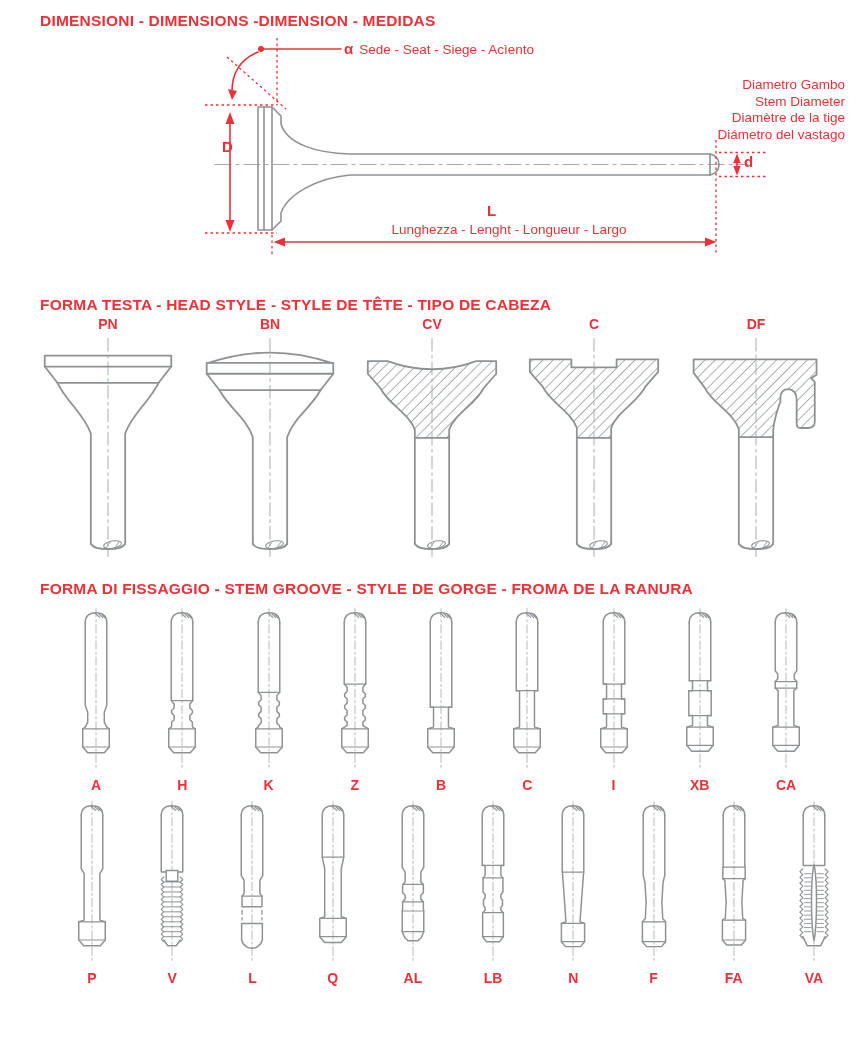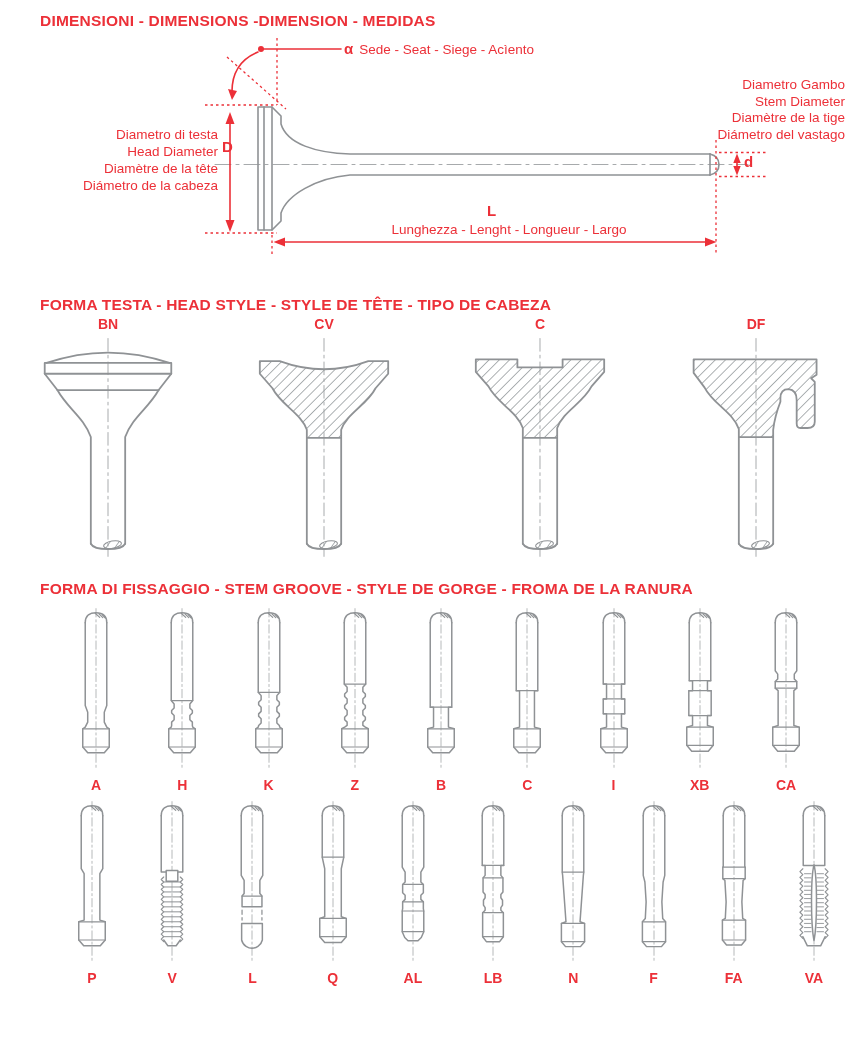--- a/index.html
+++ b/index.html
@@ -74,44 +74,54 @@
           <line x1="282" y1="210" x2="708" y2="210"></line>
           <polygon points="273.5,210 285,205.5 285,214.5" fill="#EC3038" stroke="none"></polygon>
           <polygon points="716.5,210 705,205.5 705,214.5" fill="#EC3038" stroke="none"></polygon>
         </g>
       </svg>
 
       <div class="dim-lab lab-seat">
         <span class="alpha">α</span><span>Sede - Seat - Siege - Acìento</span>
       </div>
 
-      <div class="dim-lab lab-headd">
-        <div>Diametro di testa</div>
-        <div>Head Diameter</div>
-        <div>Diamètre de la tête</div>
-        <div>Diámetro de la cabeza</div>
-      </div>
       <div class="dim-sym sym-D">D</div>
 
       <div class="dim-lab lab-stemd">
         <div>Diametro Gambo</div>
         <div>Stem Diameter</div>
         <div>Diamètre de la tige</div>
         <div>Diámetro del vastago</div>
       </div>
       <div class="dim-sym sym-d">d</div>
 
       <div class="dim-sym sym-L">L</div>
       <div class="dim-lab lab-len">Lunghezza - Lenght - Longueur - Largo</div>
     </div>
   </section>
 
   <section class="head-sec">
     <h2 class="sec-title">FORMA TESTA - HEAD STYLE - STYLE DE TÊTE - TIPO DE CABEZA</h2>
     <div class="head-row">
+        <div class="head-col"><div class="code-lab">PN</div><svg viewBox="0 0 170 250" width="154" height="226">
+            <defs>
+              <pattern id="h1" width="8" height="8" patternUnits="userSpaceOnUse" patternTransform="rotate(45)">
+                <line x1="0" y1="0" x2="0" y2="8" stroke="#9BA0A3" stroke-width="1.8"></line>
+              </pattern>
+            </defs>
+            <g stroke="#8F9295" stroke-width="2" fill="none" stroke-linejoin="round" stroke-linecap="round">
+              <line x1="85" y1="5" x2="85" y2="246" stroke="#A7AAAC" stroke-width="1.1" stroke-dasharray="14 4.5 3 4.5"></line>
+              <rect x="15" y="24" width="140" height="12"></rect>
+        <path d="M15,36 L29,54 M155,36 L141,54 M29,54 H141"></path>
+        <path d="M29,54 C40,76 58,88 66,110 L66,232"></path>
+        <path d="M141,54 C130,76 112,88 104,110 L104,232"></path>
+              <path d="M66,232 C70,240 100,240 104,232"></path>
+              <ellipse cx="90" cy="233" rx="10" ry="4" fill="url(#h1)" stroke-width="1.2" transform="rotate(-10 90 233)"></ellipse>
+            </g>
+          </svg></div>
         <div class="head-col"><div class="code-lab">BN</div><svg viewBox="0 0 170 250" width="154" height="226">
             <defs>
               <pattern id="h2" width="8" height="8" patternUnits="userSpaceOnUse" patternTransform="rotate(45)">
                 <line x1="0" y1="0" x2="0" y2="8" stroke="#9BA0A3" stroke-width="1.8"></line>
               </pattern>
             </defs>
             <g stroke="#8F9295" stroke-width="2" fill="none" stroke-linejoin="round" stroke-linecap="round">
               <line x1="85" y1="5" x2="85" y2="246" stroke="#A7AAAC" stroke-width="1.1" stroke-dasharray="14 4.5 3 4.5"></line>
               <path d="M17,32 Q85,9 153,32"></path>
         <rect x="15" y="32" width="140" height="12"></rect>

